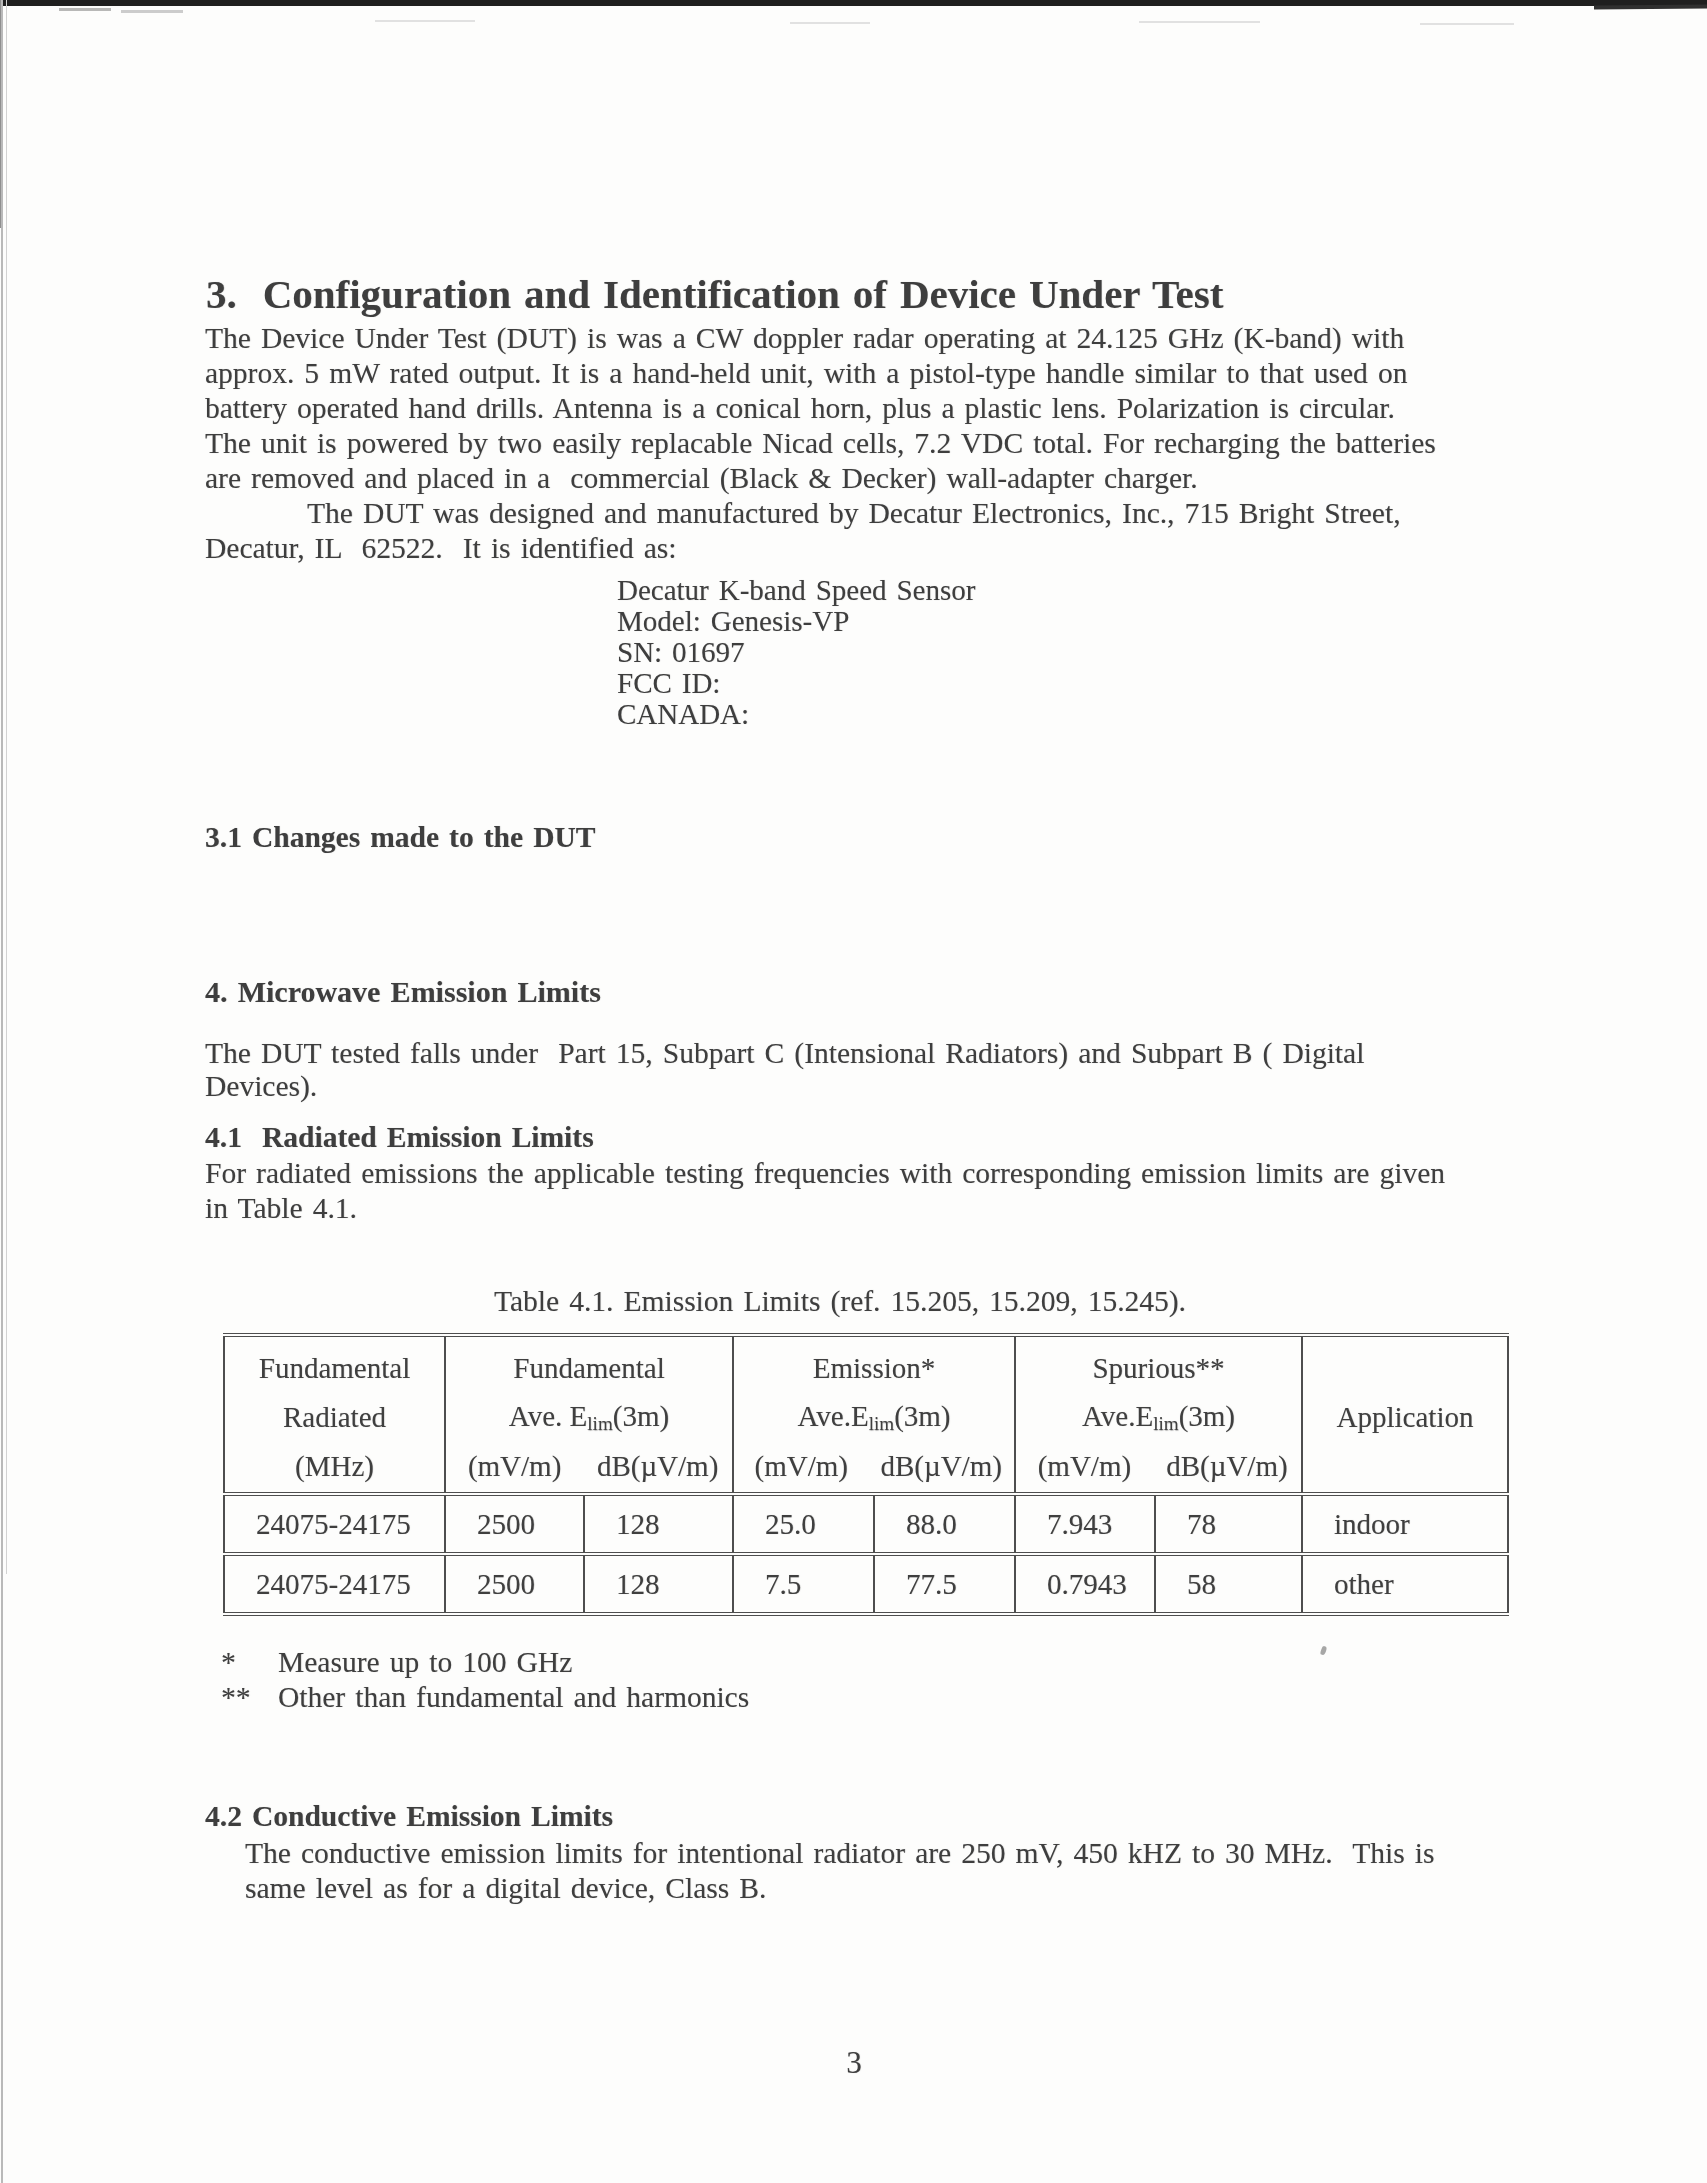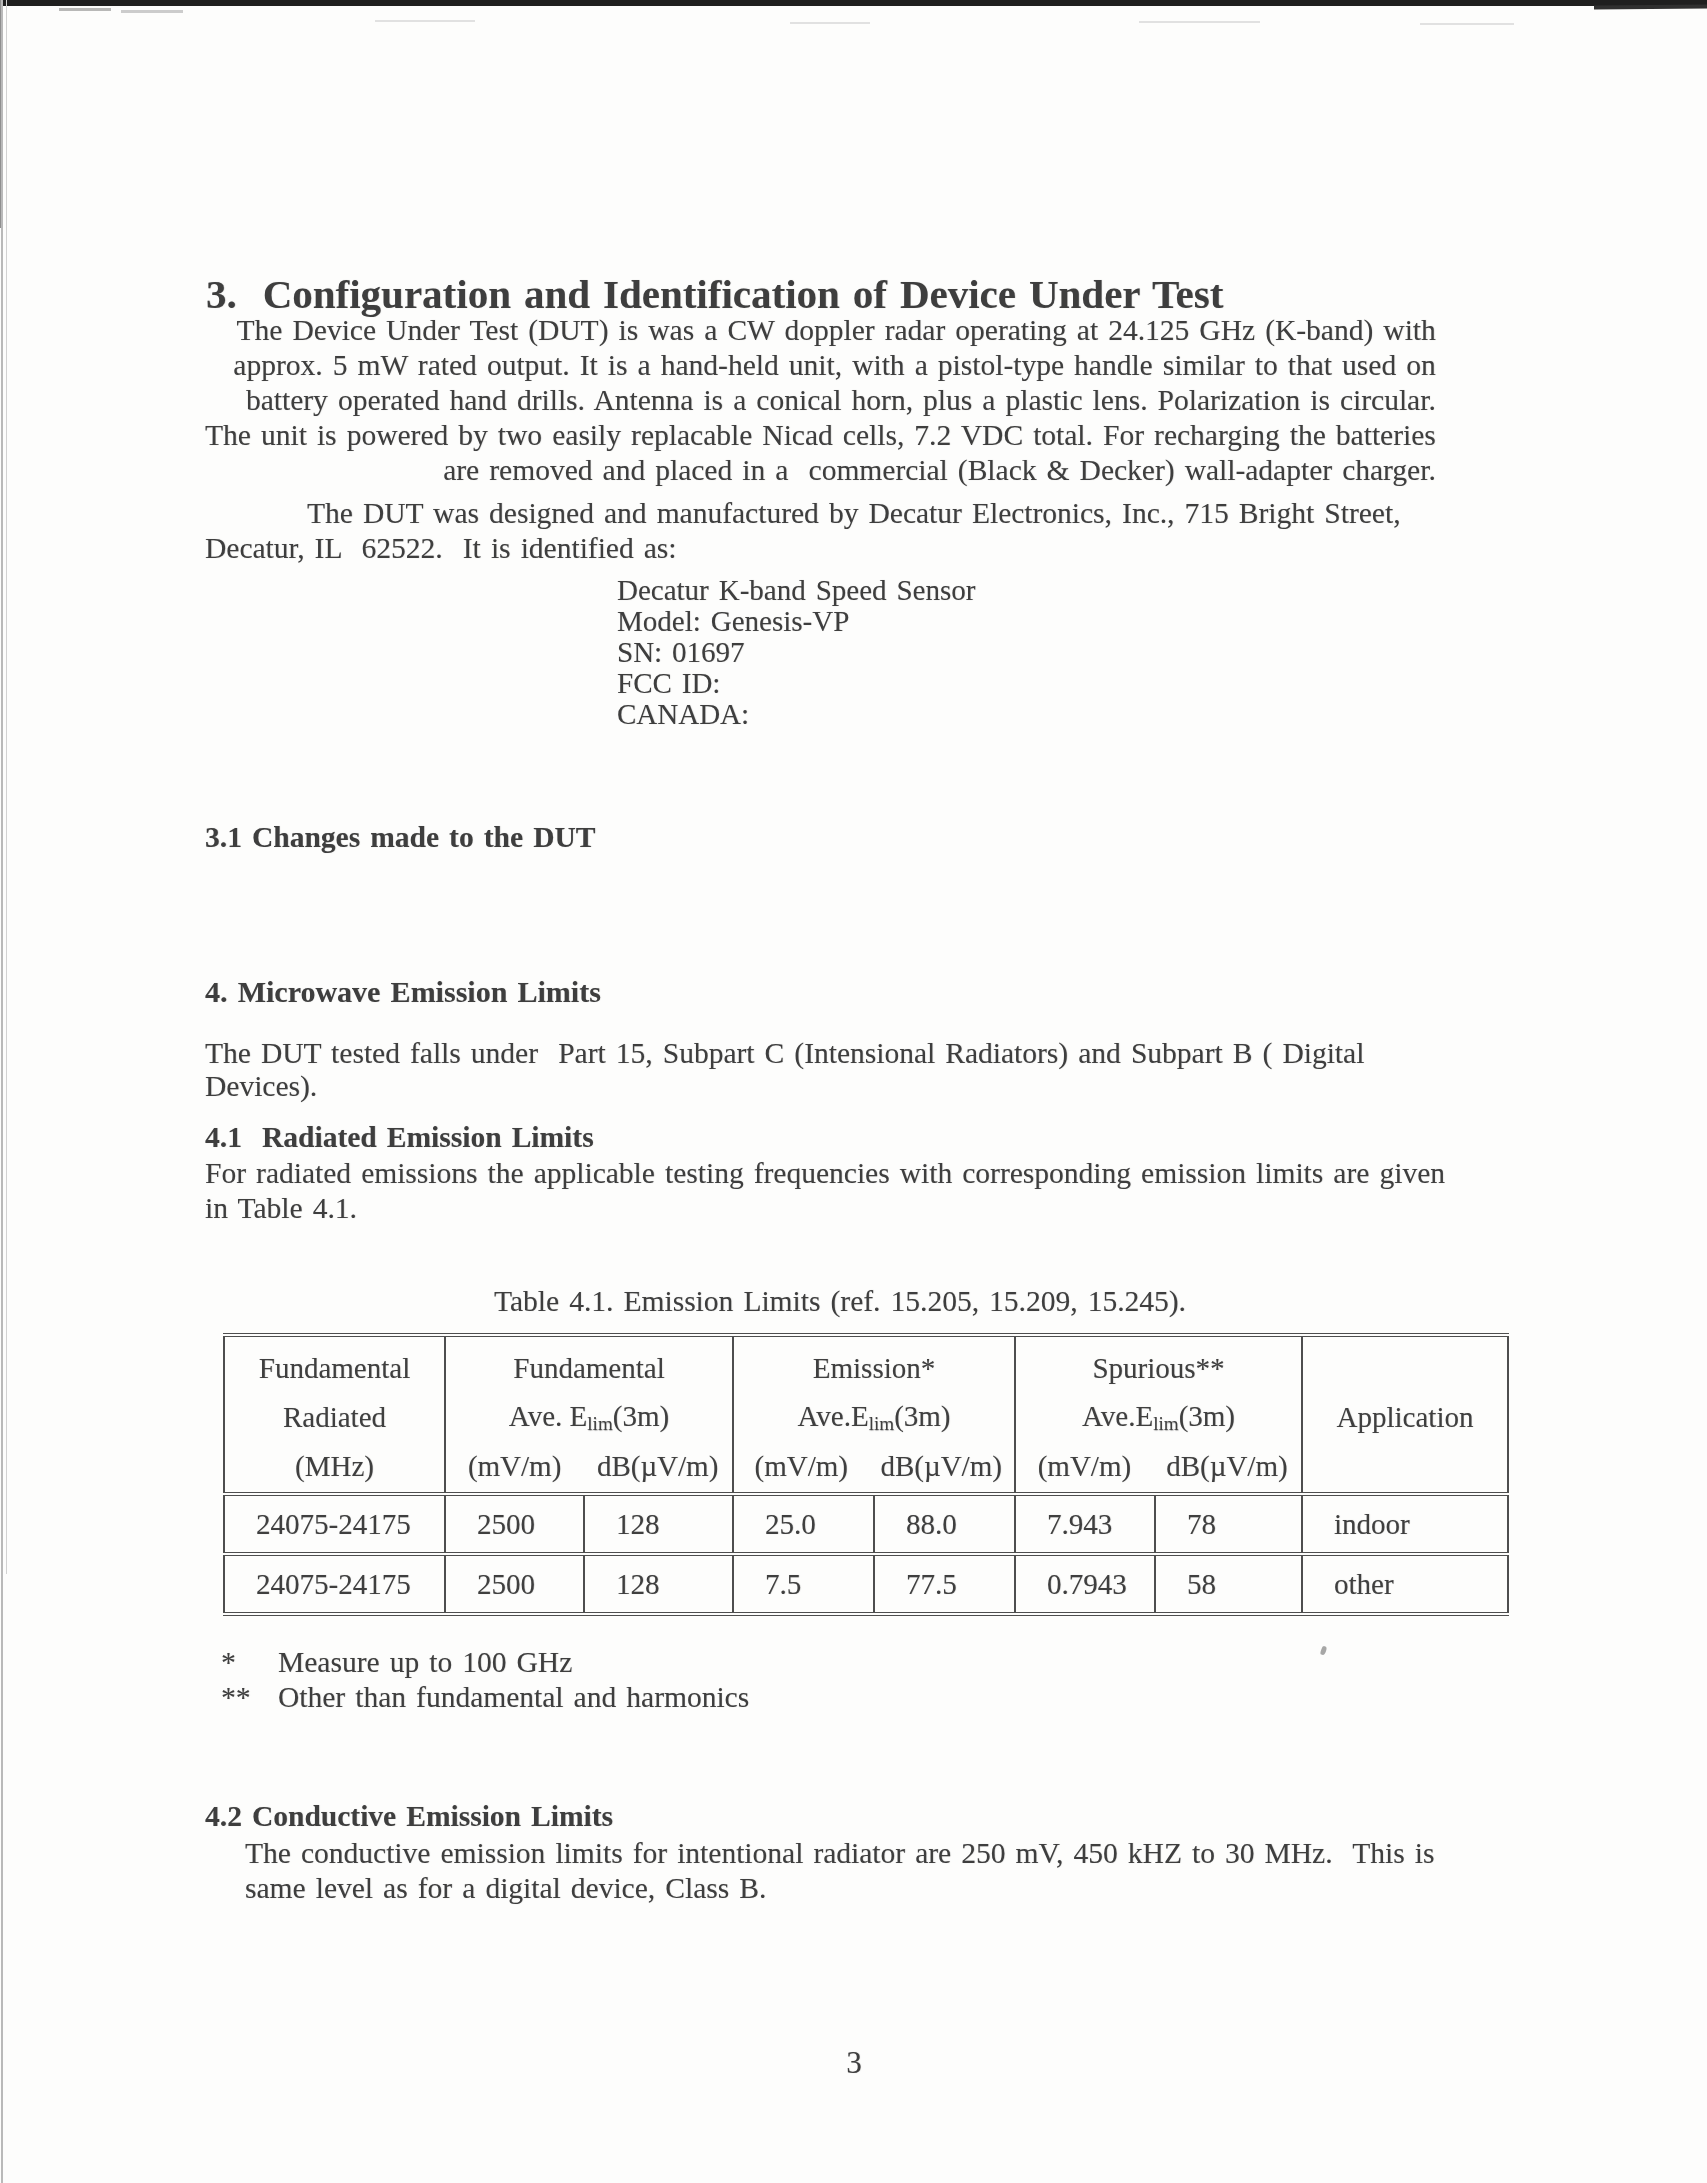--- a/index.html
+++ b/index.html
@@ -80,21 +80,21 @@
   <div class="art smudge" style="top:22px;left:790px;width:80px;"></div>
   <div class="art smudge" style="top:21px;left:1139px;width:121px;"></div>
   <div class="art smudge" style="top:23px;left:1420px;width:94px;"></div>
   <div class="art left-dark-top"></div>
   <div class="art left-line1"></div>
   <div class="art left-line2"></div>
   <div class="art speck"></div>
 
   <div class="tb bold" style="left:206px;top:229px;font-size:41px;margin-top:41px;">3.  Configuration and Identification of Device Under Test</div>
 
-  <div class="tb" style="left:205px;top:313px;font-size:29.5px;line-height:35px;text-align:right;">The Device Under Test (DUT) is was a CW doppler radar operating at 24.125 GHz (K-band) with
+  <div class="tb" style="left:205px;top:321px;font-size:29.5px;line-height:35px;">The Device Under Test (DUT) is was a CW doppler radar operating at 24.125 GHz (K-band) with
 approx. 5 mW rated output. It is a hand-held unit, with a pistol-type handle similar to that used on
 battery operated hand drills. Antenna is a conical horn, plus a plastic lens. Polarization is circular.
 The unit is powered by two easily replacable Nicad cells, 7.2 VDC total. For recharging the batteries
 are removed and placed in a  commercial (Black &amp; Decker) wall-adapter charger.</div>
 
   <div class="tb" style="left:205px;top:496px;font-size:29.5px;line-height:35px;text-indent:102px;">The DUT was designed and manufactured by Decatur Electronics, Inc., 715 Bright Street,
 Decatur, IL  62522.  It is identified as:</div>
 
   <div class="tb" style="left:617px;top:575px;font-size:29px;line-height:31px;">Decatur K-band Speed Sensor
 Model: Genesis-VP

